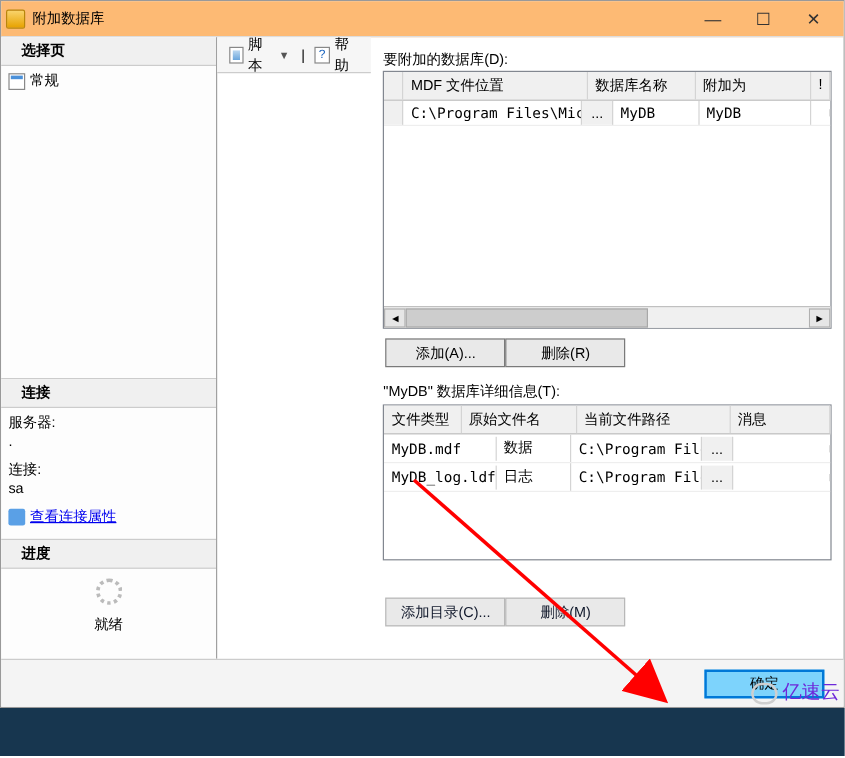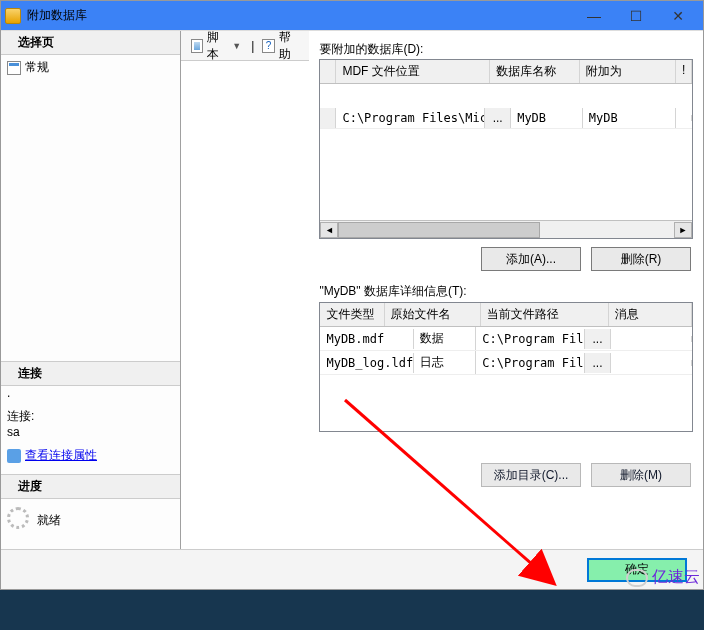--- a/index.html
+++ b/index.html
@@ -19,21 +19,21 @@
     height: 590px;
     border: 1px solid #999;
     background: #fff;
   }
   .titlebar {
     height: 30px;
     display: flex;
     align-items: center;
     padding: 0 4px;
     border-bottom: 1px solid #ddd;
-    background: #3b82f6;
+    background: #fdba74;
   }
   .titlebar .title-icon {
     width: 16px; height: 16px;
     background: linear-gradient(#f9d36b,#e7a200);
     border: 1px solid #b8860b;
     border-radius: 2px;
     margin-right: 6px;
   }
   .titlebar .title { flex: 1; }
   .winbtn {
@@ -88,21 +88,21 @@
   .link-icon {
     width: 14px; height: 14px;
     background: #5aa0e6;
     border-radius: 2px;
     display:inline-block;
   }
   .link { color: #0000ee; text-decoration: underline; }
   .left-progress {
     border-top: 1px solid #ccc;
   }
-  .prog-body { display:flex; align-items:flex-end; gap:8px; padding:8px 6px 20px 6px; }
+  .prog-body { display:flex; align-items:center; gap:8px; padding:8px 6px 20px 6px;flex-direction:column; }
   .spinner {
     width: 22px; height: 22px; border-radius: 50%;
     border: 3px dotted #bbb;
     display:inline-block;
   }
   .rightpane {
     flex: 1;
     display: flex;
     flex-direction: row;
     min-width: 0;
@@ -129,25 +129,24 @@
   .rcontent {
     flex: 1;
     padding: 10px 10px 6px 10px;
     display: flex;
     flex-direction: column;
     min-height: 0;
   }
   .caption { margin-bottom: 1px; }
   .grid-wrap {
     border: 1px solid #828790;
-    height: 180px;
+    height: 215px;
     display: flex;
     flex-direction: column;
     background: #fff;
-    gap: 24px;
   }
   .ghead {
     display: flex;
     background: #f0f0f0;
     border-bottom: 1px solid #c0c0c0;
   }
   .ghead .gc, .grow .gc {
     padding: 3px 6px;
     border-right: 1px solid #d4d4d4;
     overflow: hidden;
@@ -163,31 +162,31 @@
   .col-dbname { flex: 1.2; }
   .col-attach { flex: 1.3; }
   .gbody { flex:1; overflow:hidden; }
   .gscroll {
     display:flex; align-items:center; height:18px;
     background:#f0f0f0; border-top:1px solid #c0c0c0;
   }
   .gscroll .sbtn { width:18px; height:16px; background:#e6e6e6; border:1px solid #b0b0b0; font-size:9px; display:flex; align-items:center; justify-content:center;}
   .gscroll .track { flex:1; height:16px; background:#f0f0f0; position:relative;}
   .gscroll .thumb { position:absolute; left:0; top:0; bottom:0; width:60%; background:#cdcdcd; border:1px solid #a8a8a8;}
-  .btnrow { display:flex; justify-content:flex-end; gap:10px; padding:8px 2px; }
+  .btnrow { display:flex; justify-content:flex-start; padding:8px 2px; }
   .btn {
     min-width: 100px;
     height: 24px;
     border: 1px solid #7a7a7a;
     background: #e9e9e9;
     display:flex; align-items:center; justify-content:center;
     padding: 0 10px;
   }
   .btn.disabled { color:#0f172a; border-color:#b8b8b8;margin-top:23px; }
-  .btn.primary { border: 2px solid #0078d7; background:#86efac; }
+  .btn.primary { border: 2px solid #0078d7; background:#7dd3fc; }
   .fieldset-label { margin-top: 4px; }
   .grid2-wrap {
     border: 1px solid #828790;
     height: 130px;
     display:flex; flex-direction:column;
     background:#fff;
     margin-top: 2px;
   }
   .c2-orig { flex: 1.3; }
   .c2-type { flex: 0.8; }
@@ -256,20 +255,21 @@
       <div class="left-top">
         <div class="section-head">选择页</div>
         <div class="left-item">
           <span class="pg-icon"></span>
           <span>常规</span>
         </div>
       </div>
 
       <div class="left-conn">
         <div class="section-head">连接</div>
+        <div class="conn-label">服务器:</div>
         <div class="conn-val">.</div>
         <div class="conn-label">连接:</div>
         <div class="conn-val">sa</div>
         <div class="link-row">
           <span class="link-icon"></span>
           <span class="link">查看连接属性</span>
         </div>
       </div>
 
       <div class="left-progress">

